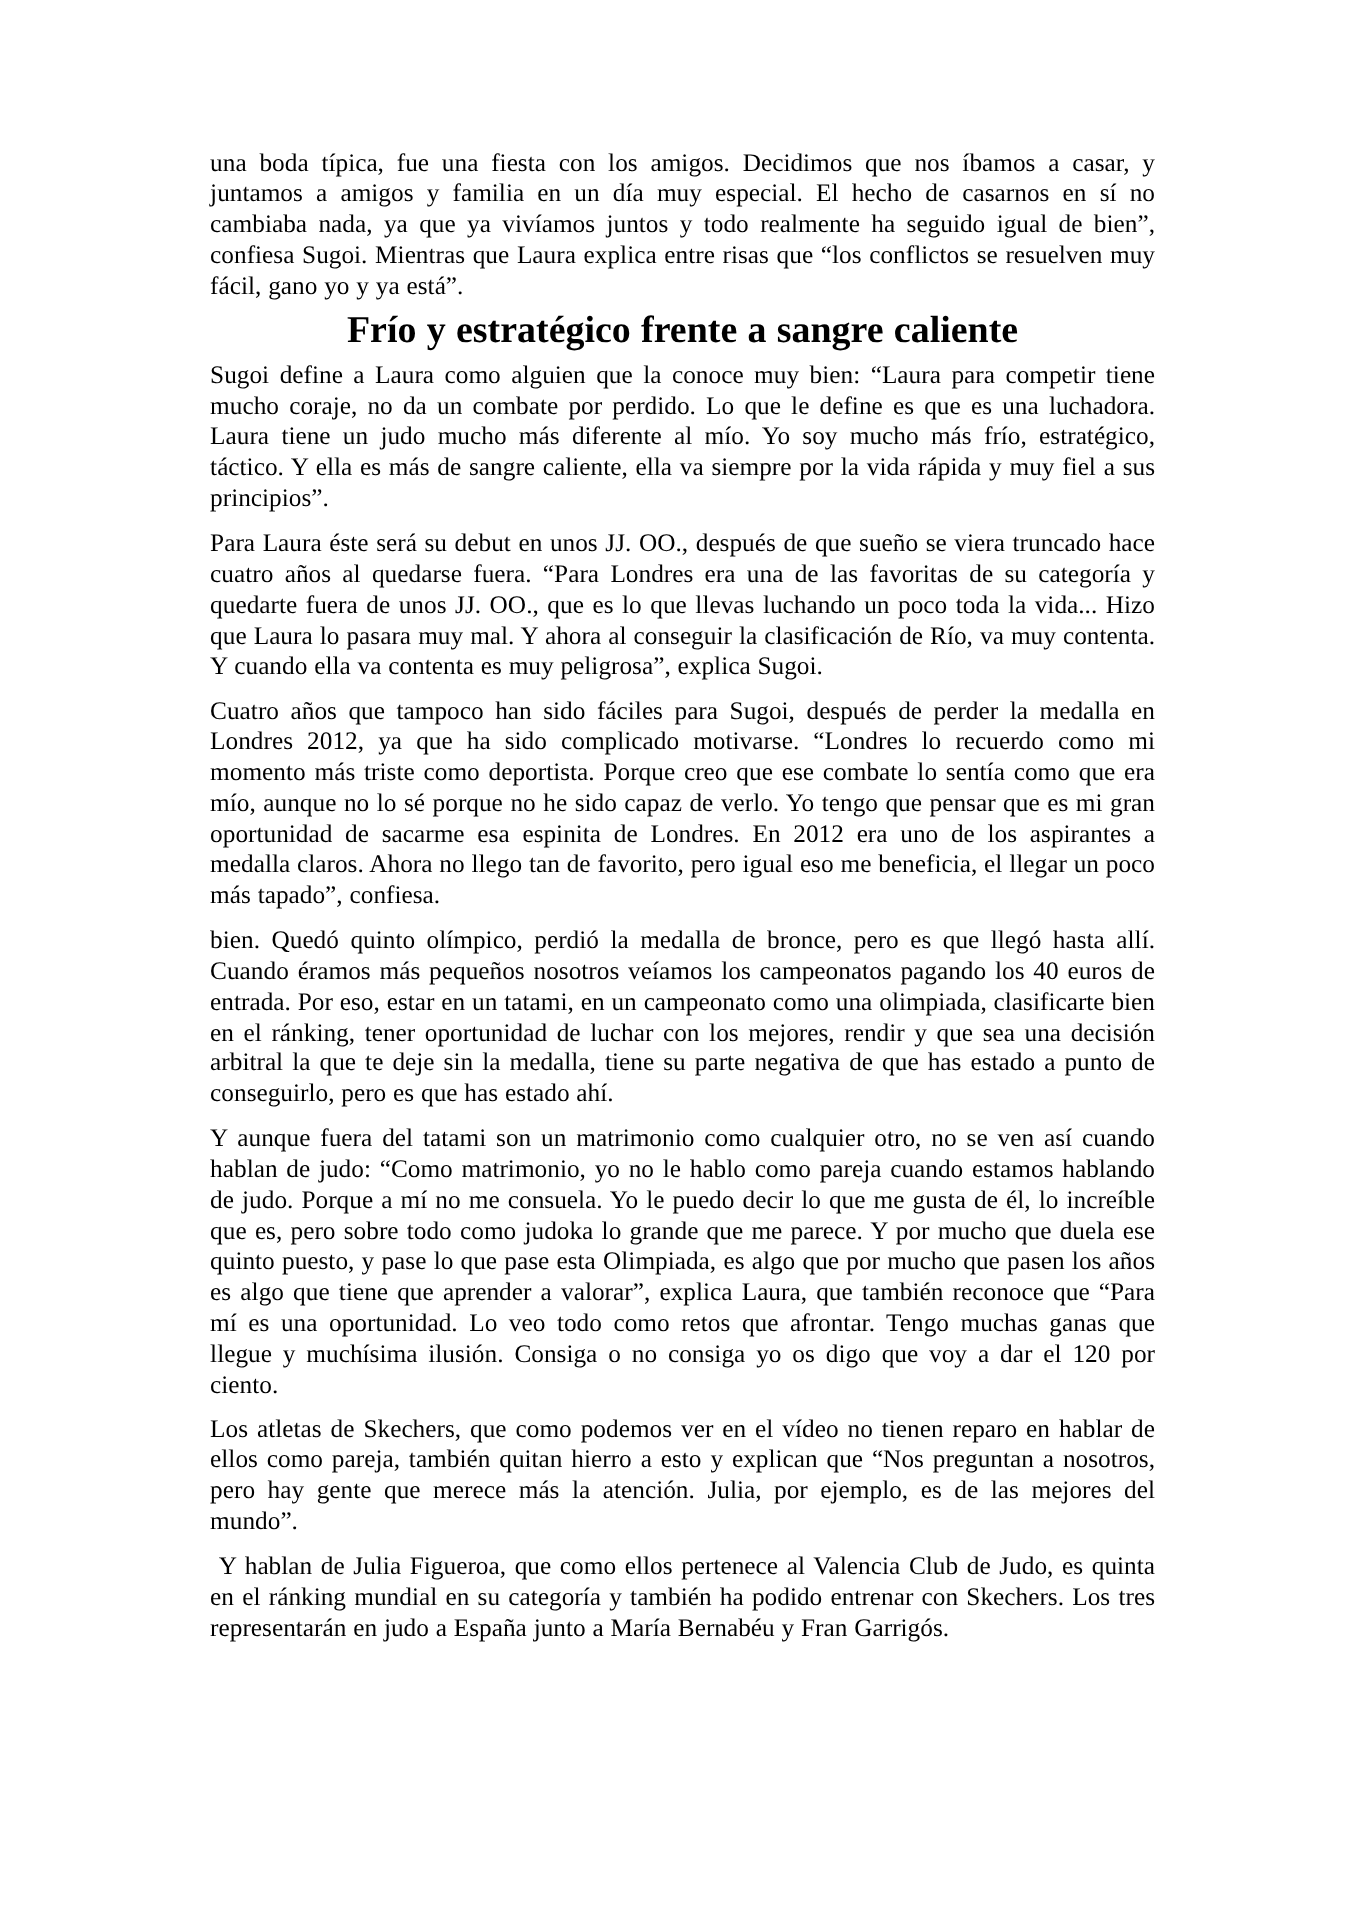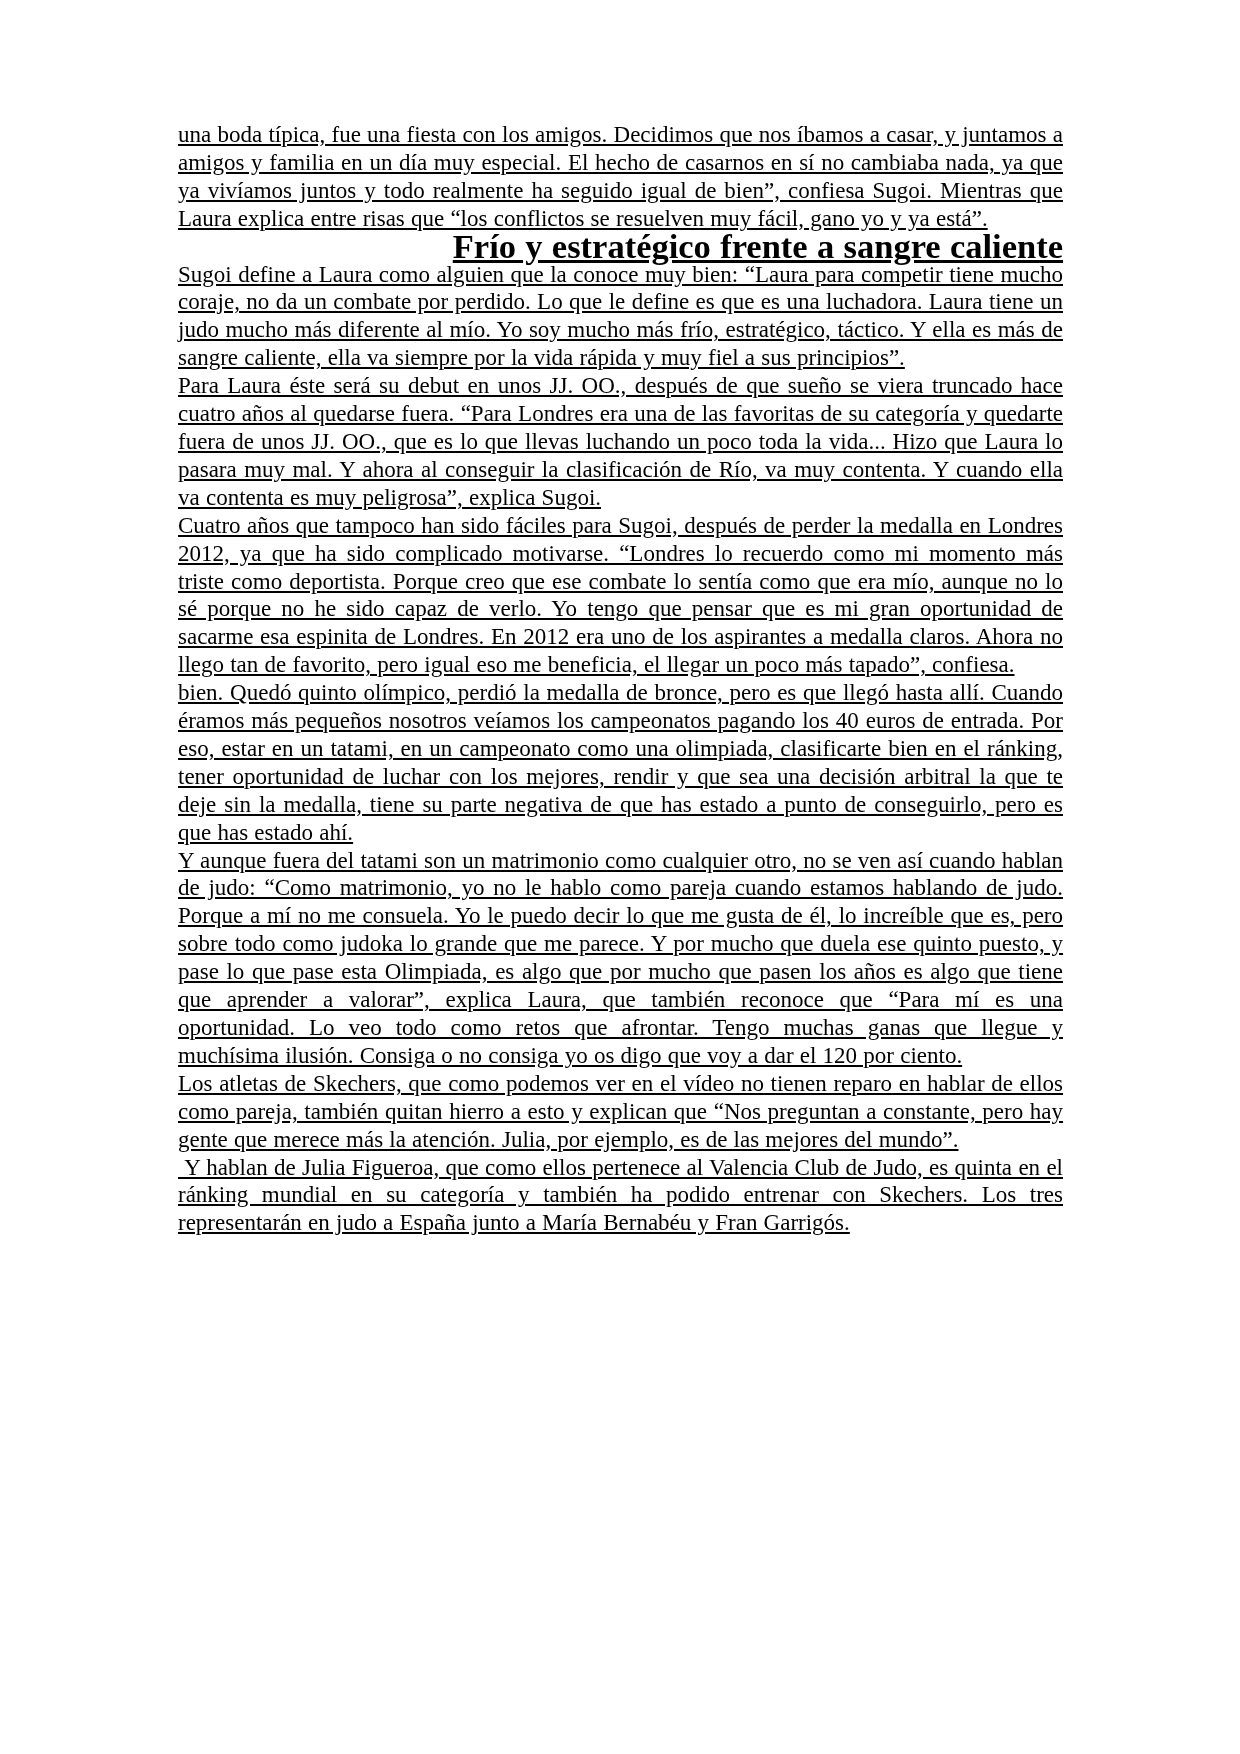--- a/index.html
+++ b/index.html
@@ -15,31 +15,30 @@
     background: #ffffff;
     box-sizing: border-box;
     padding: 121px 177px 0 178px;
     overflow: hidden;
     font-family: "Liberation Serif", "DejaVu Serif", serif;
     font-size: 23px;
     line-height: 27.9px;
     color: #000000;
   }
   .block {
-    margin: 0;
+    margin: 13px;
     padding: 0;
     text-align: justify;
     text-justify: inter-word;
     word-spacing: 0.02em;
     hyphens: none;
-    text-decoration: underline;
   }
   .heading {
     font-weight: bold;
-    text-align: right;
+    text-align: center;
   }
 </style>
 </head>
 <body>
 
 <div class="page">
   <p class="block">una boda típica, fue una fiesta con los amigos. Decidimos que nos íbamos a casar, y juntamos a amigos y familia en un día muy especial. El hecho de casarnos en sí no cambiaba nada, ya que ya vivíamos juntos y todo realmente ha seguido igual de bien”, confiesa Sugoi. Mientras que Laura explica entre risas que “los conflictos se resuelven muy fácil, gano yo y ya está”.</p>
 
   <h2 class="block heading">Frío y estratégico frente a sangre caliente</h2>
 
@@ -48,16 +47,16 @@
   <p class="block">Para Laura éste será su debut en unos JJ. OO., después de que sueño se viera truncado hace cuatro años al quedarse fuera. “Para Londres era una de las favoritas de su categoría y quedarte fuera de unos JJ. OO., que es lo que llevas luchando un poco toda la vida... Hizo que Laura lo pasara muy mal. Y ahora al conseguir la clasificación de Río, va muy contenta. Y cuando ella va contenta es muy peligrosa”, explica Sugoi.</p>
 
   <p class="block">Cuatro años que tampoco han sido fáciles para Sugoi, después de perder la medalla en Londres 2012, ya que ha sido complicado motivarse. “Londres lo recuerdo como mi momento más triste como deportista. Porque creo que ese combate lo sentía como que era mío, aunque no lo sé porque no he sido capaz de verlo. Yo tengo que pensar que es mi gran oportunidad de sacarme esa espinita de Londres. En 2012 era uno de los aspirantes a medalla claros. Ahora no llego tan de favorito, pero igual eso me beneficia, el llegar un poco más tapado”, confiesa.</p>
 
 
   <p class="block">bien. Quedó quinto olímpico, perdió la medalla de bronce, pero es que llegó hasta allí. Cuando éramos más pequeños nosotros veíamos los campeonatos pagando los 40 euros de entrada. Por eso, estar en un tatami, en un campeonato como una olimpiada, clasificarte bien en el ránking, tener oportunidad de luchar con los mejores, rendir y que sea una decisión arbitral la que te deje sin la medalla, tiene su parte negativa de que has estado a punto de conseguirlo, pero es que has estado ahí.</p>
 
   <p class="block">Y aunque fuera del tatami son un matrimonio como cualquier otro, no se ven así cuando hablan de judo: “Como matrimonio, yo no le hablo como pareja cuando estamos hablando de judo. Porque a mí no me consuela. Yo le puedo decir lo que me gusta de él, lo increíble que es, pero sobre todo como judoka lo grande que me parece. Y por mucho que duela ese quinto puesto, y pase lo que pase esta Olimpiada, es algo que por mucho que pasen los años es algo que tiene que aprender a valorar”, explica Laura, que también reconoce que “Para mí es una oportunidad. Lo veo todo como retos que afrontar. Tengo muchas ganas que llegue y muchísima ilusión. Consiga o no consiga yo os digo que voy a dar el 120 por ciento.</p>
 
 
-  <p class="block">Los atletas de Skechers, que como podemos ver en el vídeo no tienen reparo en hablar de ellos como pareja, también quitan hierro a esto y explican que “Nos preguntan a constante, pero hay gente que merece más la atención. Julia, por ejemplo, es de las mejores del mundo”.</p>
+  <p class="block">Los atletas de Skechers, que como podemos ver en el vídeo no tienen reparo en hablar de ellos como pareja, también quitan hierro a esto y explican que “Nos preguntan a nosotros, pero hay gente que merece más la atención. Julia, por ejemplo, es de las mejores del mundo”.</p>
 
   <p class="block">&nbsp;Y hablan de Julia Figueroa, que como ellos pertenece al Valencia Club de Judo, es quinta en el ránking mundial en su categoría y también ha podido entrenar con Skechers. Los tres representarán en judo a España junto a María Bernabéu y Fran Garrigós.</p>
 </div>
 
 </body></html>

